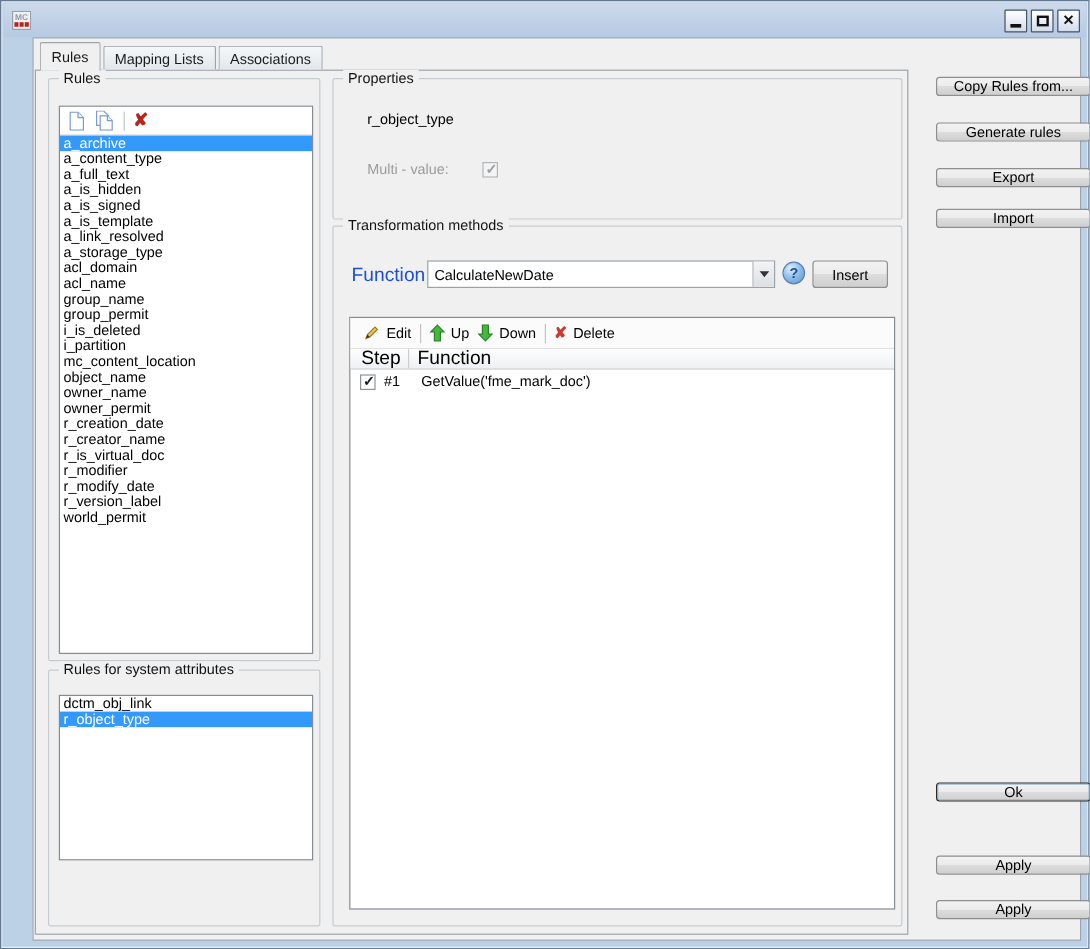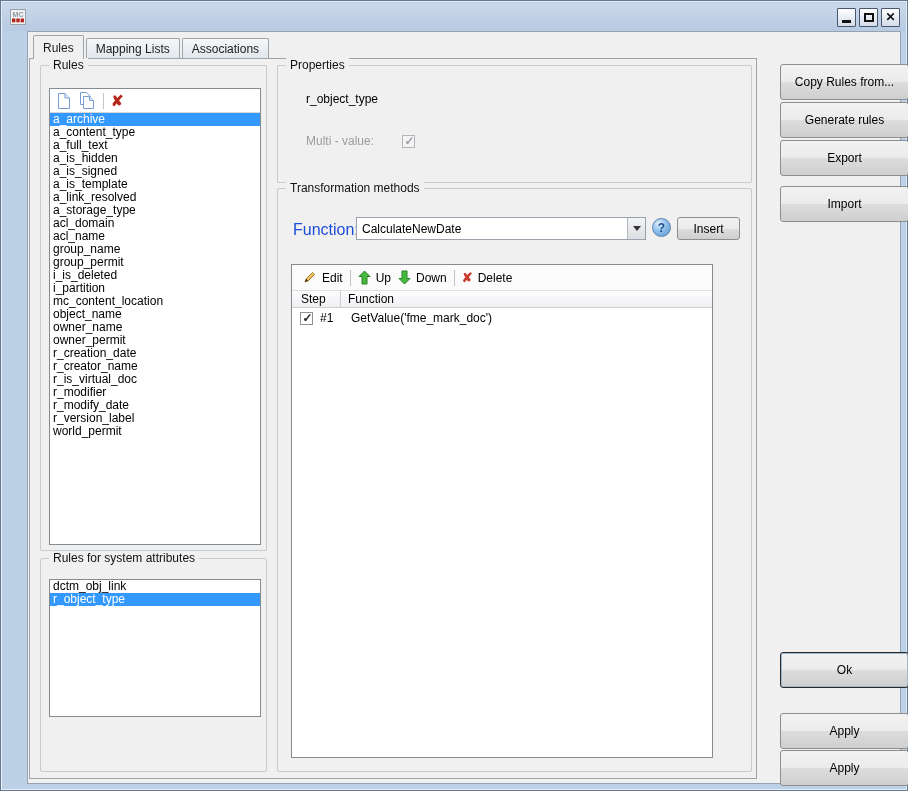--- a/index.html
+++ b/index.html
@@ -100,34 +100,34 @@
   }
   
   .btn {
     border:1px solid #8e8e8e; border-radius:3px;
     background:linear-gradient(to bottom,#f2f2f2 0%,#ebebeb 50%,#dddddd 50%,#cfcfcf 100%);
     font-size:12px; font-family:"Liberation Sans", sans-serif; color:#000;
     display:flex; align-items:center; justify-content:center; cursor:default;
   }
   .btn.default { border-color:#2b2b2b; box-shadow: inset 0 0 0 1px #9fb8d2; }
   .insert-btn { position:absolute; left:399px; top:28px; width:63px; height:23px; }
-  .side-btn { position:absolute; left:752px; width:129px; height:36px; }
+  .side-btn { position:absolute; left:752px; width:129px; height:16px; }
   
   .steps-table {
-    position:absolute; left:13px; top:75px; width:422px; height:494px;
+    position:absolute; left:13px; top:75px; width:455px; height:494px;
     border:1px solid #848b91; background:#fff;
   }
   .tbl-toolbar {
     height:26px; display:flex; align-items:center; gap:7px; padding-left:10px;
     background:#fbfbfb; border-bottom:1px solid #e0e0e0;
   }
   .tbl-tool { display:flex; align-items:center; gap:5px; font-size:12px; color:#000; cursor:default; }
   .tbl-x { color:#cb3a2f; font-size:13px; font-weight:bold; line-height:1; }
   .tbl-header {
-    height:17px; display:flex; align-items:center; font-size:12px; color:#000;
+    height:17px; display:flex; align-items:center; font-size:16px; color:#000;
     background:linear-gradient(#fdfdfe,#eff0f3); border-bottom:1px solid #cdcdcd;
   }
   .col-step { width:49px; padding-left:9px; border-right:1px solid #cdcdcd; height:100%; display:flex; align-items:center; }
   .col-func { padding-left:7px; }
   .tbl-row { height:20px; display:flex; align-items:center; padding-left:8px; font-size:12px; }
   .row-step { margin-left:7px; width:22px; }
   .row-func { margin-left:9px; }
 </style>
 </head>
 <body>
@@ -293,21 +293,21 @@
         </div>
       </div>
 
     </div>
 
     <div>
 
     <button class="btn side-btn" style="top: 32px;">Copy Rules from...</button>
         <button class="btn side-btn" style="top: 70px;">Generate rules</button>
         <button class="btn side-btn" style="top: 108px;">Export</button>
-        <button class="btn side-btn" style="top: 154px;">Import</button>
+        <button class="btn side-btn" style="top: 142px;">Import</button>
       </div>
     <div>
 
     <button class="btn side-btn default" style="top: 620px;">Ok</button>
         <button class="btn side-btn" style="top: 681px;">Apply</button>
         <button class="btn side-btn" style="top: 718px;">Apply</button>
       </div>
 
   </div>
 </div>

